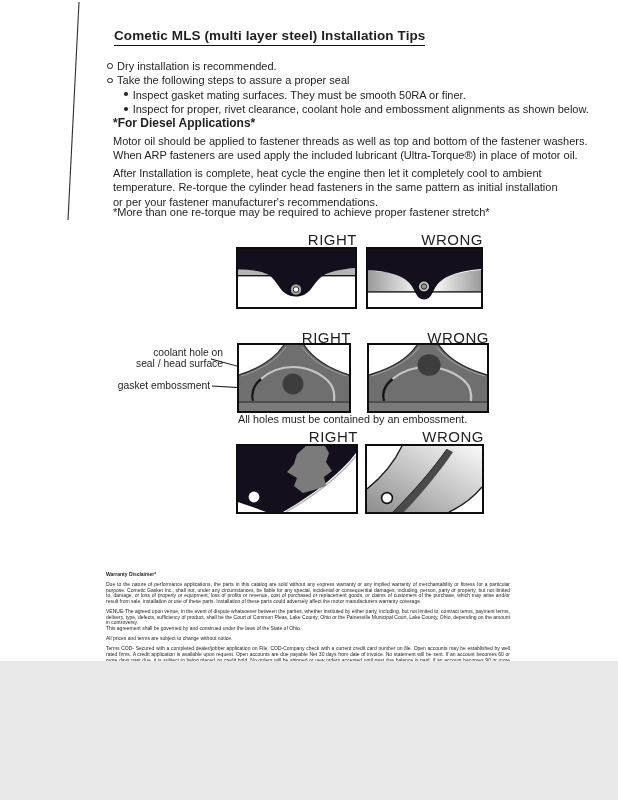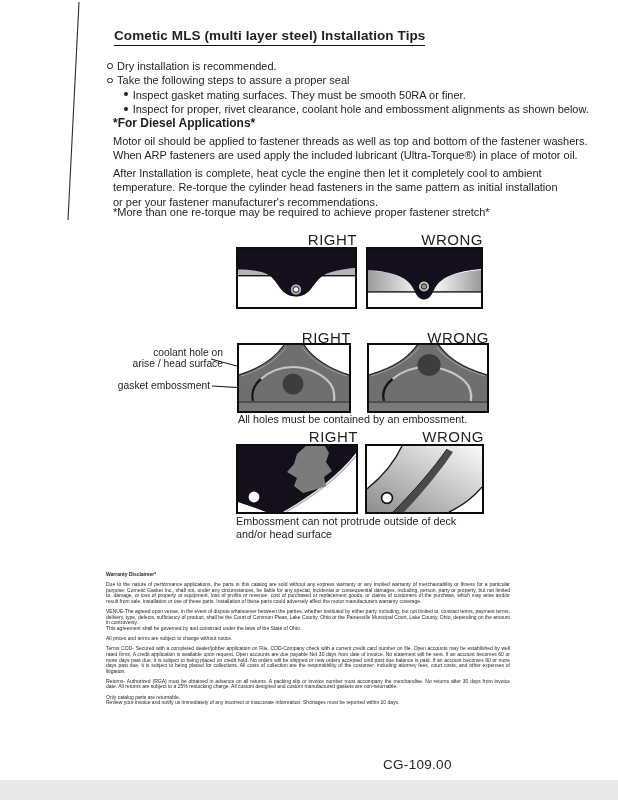--- a/index.html
+++ b/index.html
@@ -1,17 +1,17 @@
 <!DOCTYPE html>
 <html><head>
 <meta charset="utf-8">
 <style>
   html,body{margin:0;padding:0;background:#e8e8e8;}
   .page{
-    position:relative;width:618px;height:780px;background:#ffffff;
+    position:relative;width:618px;height:661px;background:#ffffff;
     font-family:"Liberation Sans","DejaVu Sans",sans-serif;color:#1f1f1f;
     overflow:hidden;margin:0 auto;
   }
   .abs{position:absolute;}
   .title{
     font-size:13.5px;font-weight:bold;letter-spacing:.1px;
     border-bottom:1.6px solid #111;padding-bottom:2px;display:inline-block;
   }
   .bullet-row{display:flex;align-items:flex-start;font-size:11px;line-height:13px;white-space:nowrap;}
   .bm{width:3.6px;height:3.6px;border:1px solid #1f1f1f;border-radius:50%;margin:3.6px 4.5px 0 0;flex:0 0 auto;}
@@ -113,21 +113,21 @@
       <circle cx="56" cy="37.5" r="2.7" fill="#9a9a9a" stroke="#0d0d0d" stroke-width="0.9"></circle>
     </svg>
   </div>
 
 
   <div class="abs fig-label" style="left:237px;top:329px;width:114px;">RIGHT</div>
   <div class="abs fig-label" style="left:367px;top:329px;width:122px;">WRONG</div>
 
   <div class="abs annot" style="left:108px;top:347px;width:115px;">
     <div>coolant hole on</div>
-    <div>arise / head surface</div>
+    <div>seal / head surface</div>
   </div>
   <div class="abs annot" style="left:95px;top:380px;width:115px;">gasket embossment</div>
 
   <div class="abs fig-box" style="left:237px;top:343px;width:114px;height:70px;">
     <svg viewBox="0 0 110 66" preserveAspectRatio="none">
       <rect width="110" height="66" fill="#6f6f6f"></rect>
       <rect x="0" y="56" width="110" height="2" fill="#4e4e4e"></rect>
       <rect x="0" y="58" width="110" height="8" fill="#7a7a7a"></rect>
       <path d="M0,0 H45 C37,12 25,22 0,30 Z" fill="#ffffff"></path>
       <path d="M110,0 H65 C73,12 85,22 110,30 Z" fill="#ffffff"></path>
@@ -184,24 +184,20 @@
       <rect width="115" height="66" fill="#ffffff"></rect>
       <path d="M35,0 H115 V41 C106,52 95,60 82,66 H0 V43 C15,31 27,17 35,0 Z" fill="url(#s3g)"></path>
       <path d="M35,0 C27,17 15,31 0,43" stroke="#1c1c1c" stroke-width="1.4" fill="none"></path>
       <path d="M115,41 C106,52 95,60 82,66" stroke="#1c1c1c" stroke-width="1.4" fill="none"></path>
       <path d="M80,3 C66,23 47,45 26,66 L37,66 C56,46 74,24 86,6 Z" fill="#4a4a4a"></path>
       <path d="M80,3 C66,23 47,45 26,66" stroke="#242424" stroke-width="1" fill="none"></path>
       <circle cx="20" cy="52" r="5.4" fill="#ffffff" stroke="#111111" stroke-width="1.6"></circle>
     </svg>
   </div>
 
-  <div class="abs caption" style="left:236px;top:515px;">
-    <div>Embossment can not protrude outside of deck</div>
-    <div>and/or head surface</div>
-  </div>
 
   <div class="abs legal" style="left:106px;top:572px;width:404px;">
     <div class="lh">Warranty Disclaimer*</div>
     <p>Due to the nature of performance applications, the parts in this catalog are sold without any express warranty or any implied warranty of merchantability or fitness for a particular purpose.  Cometic Gasket Inc., shall not, under any circumstances, be liable for any special, incidental or consequential damages, including, person, party or property, but not limited to, damage, or loss of property or equipment, loss of profits or revenue, cost of purchased or replacement goods, or claims of customers of the purchase, which may arise and/or result from sale, installation or use of these parts.  Installation of these parts could adversely affect the motor manufacturers warranty coverage.</p>
     <p class="tight">VENUE-The agreed upon venue, in the event of dispute whatsoever between the parties, whether instituted by either party, including, but not limited to, contract terms, payment terms, delivery, type, defects, sufficiency of product, shall be the Court of Common Pleas, Lake County, Ohio or the Painesville Municipal Court, Lake County, Ohio, depending on the amount in controversy.</p>
     <p>This agreement shall be governed by and construed under the laws of the State of Ohio.</p>
     <p>All prices and terms are subject to change without notice.</p>
     <p>Terms COD- Secured with a completed dealer/jobber application on File, COD-Company check with a current credit card number on file.  Open accounts may be established by well rated firms.  A credit application is available upon request.  Open accounts are due payable Net 30 days from date of invoice.  No statement will be sent.  If an account becomes 60 or more days past due, it is subject to being placed on credit hold.  No orders will be shipped or new orders accepted until past due balance is paid.  If an account becomes 90 or more days past due, it is subject to being placed for collections.  All costs of collection are the responsibility of the customer, including attorney fees, court costs, and other expenses of litigation.</p>
     <p>Returns- Authorized (RGA) must be obtained in advance on all returns.  A packing slip or invoice number must accompany the merchandise.  No returns after 30 days from invoice date.  All returns are subject to a 25% restocking charge.  All custom designed and custom manufactured gaskets are non-returnable.</p>
     <p class="tight">Only catalog parts are returnable.</p>

